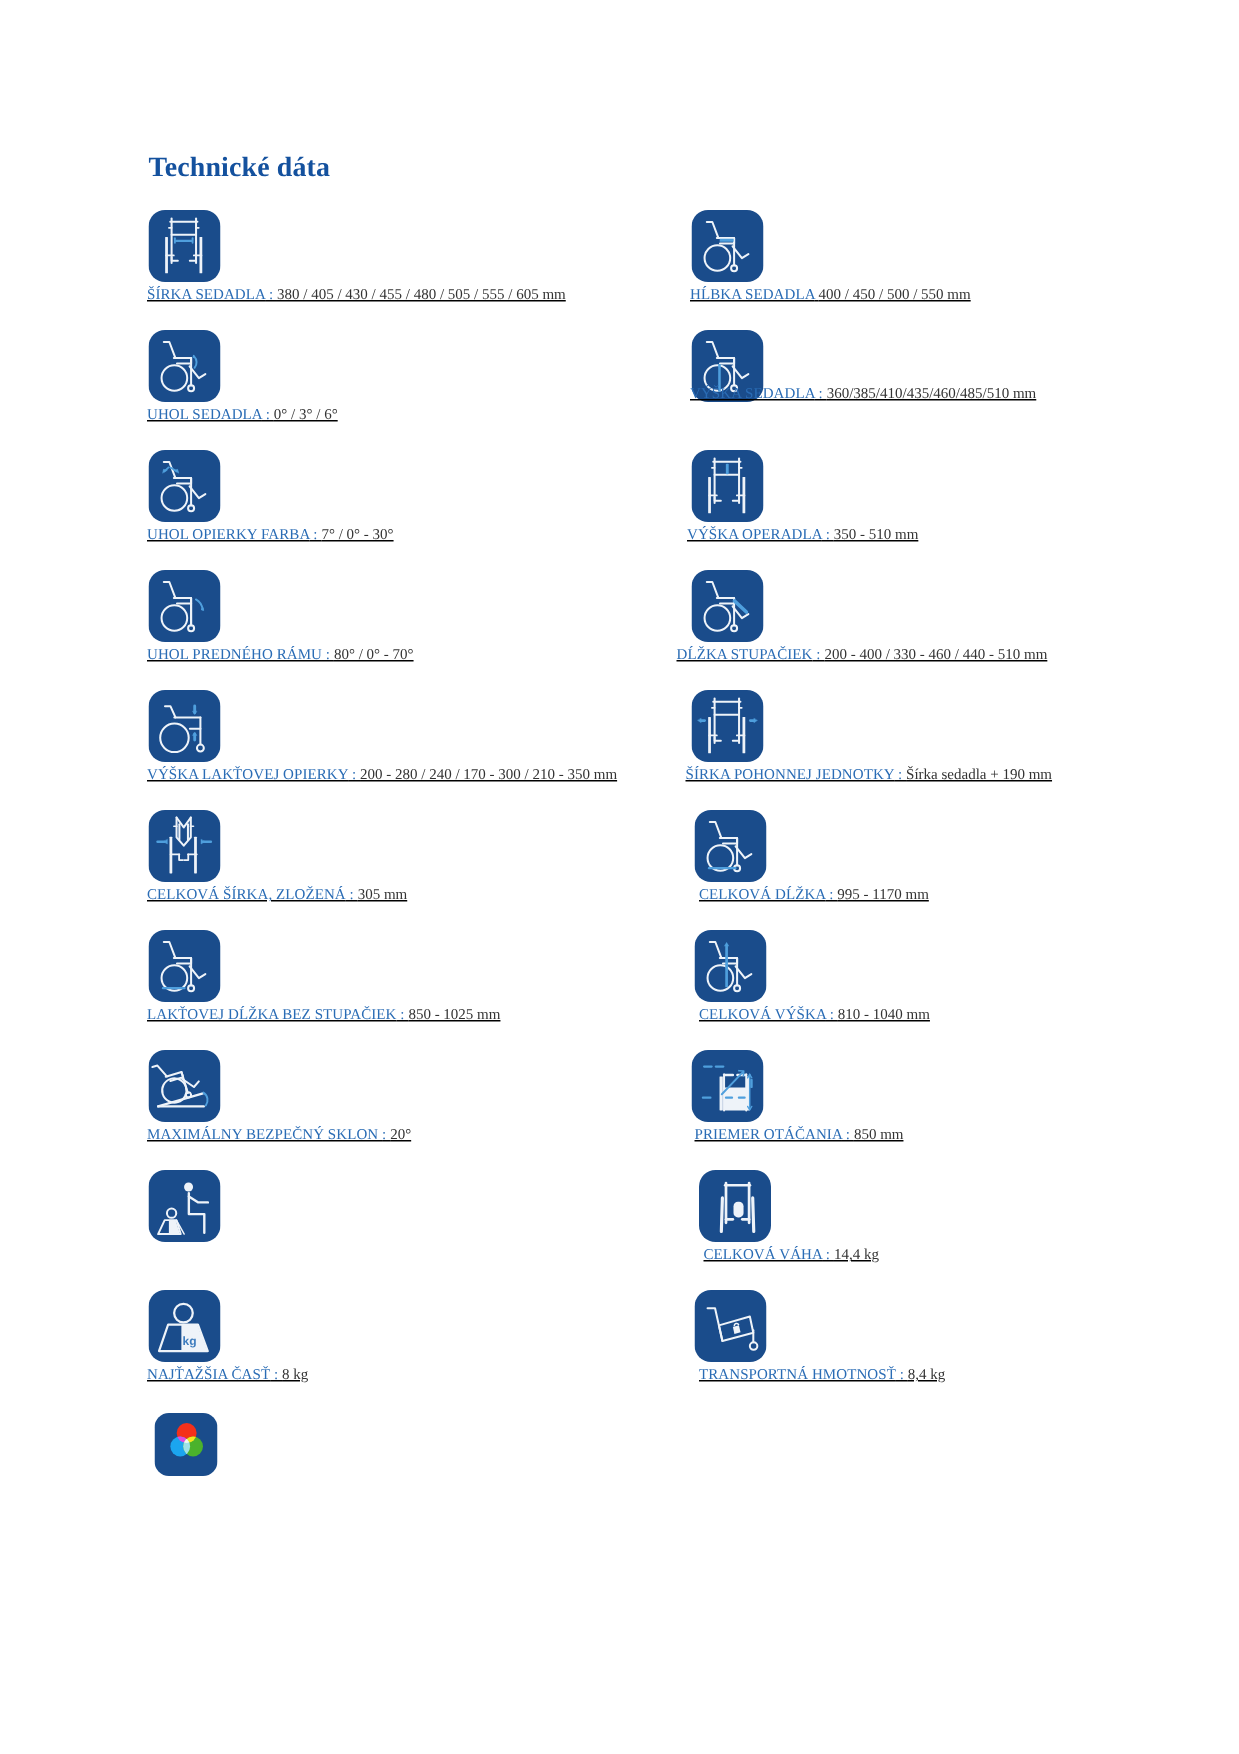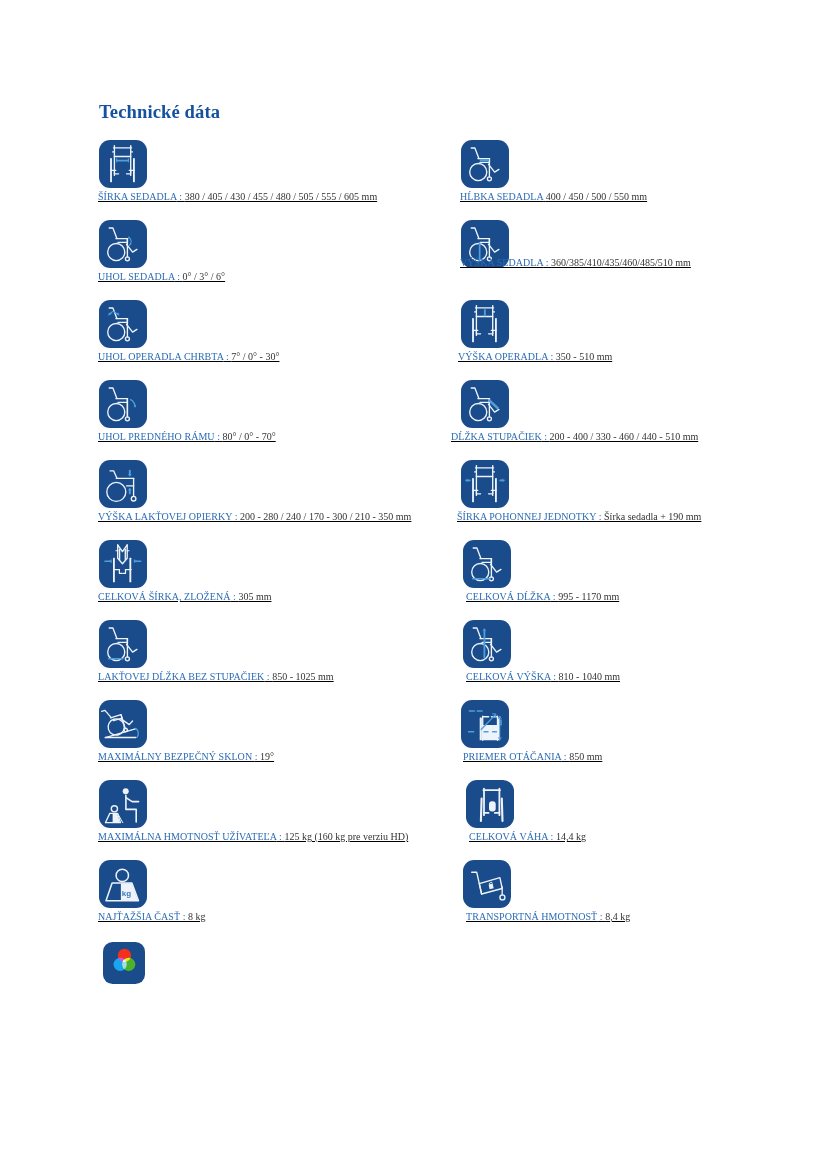--- a/index.html
+++ b/index.html
@@ -78,21 +78,21 @@
       <path d="M16.9 18.6 H28.4 V22.4 H19.0" fill="none" stroke="#eef3f9" stroke-width="1.35" stroke-linecap="round" stroke-linejoin="round"></path>
       <path d="M28.4 18.6 V37.0" fill="none" stroke="#eef3f9" stroke-width="1.35" stroke-linecap="round" stroke-linejoin="round"></path>
       <circle cx="17.25" cy="32.0" r="8.55" fill="none" stroke="#eef3f9" stroke-width="1.35"></circle>
       <circle cx="28.4" cy="38.8" r="2.0" fill="none" stroke="#eef3f9" stroke-width="1.35"></circle>
       <path d="M27.4 24.2 L33.6 32.1 L37.9 29.4" fill="none" stroke="#eef3f9" stroke-width="1.35" stroke-linecap="round" stroke-linejoin="round"></path>
       <path d="M13.4 11.6 L10.6 14.2" fill="none" stroke="#4f9fdd" stroke-width="1.2" stroke-linecap="round" stroke-linejoin="round"></path>
       <path d="M9.5 15.2 L10.0 12.9 L12.3 13.4 Z" fill="#4f9fdd" stroke="#4f9fdd" stroke-width="0.4" stroke-linecap="round" stroke-linejoin="round"></path>
       <path d="M14.6 11.6 L18.8 14.2" fill="none" stroke="#4f9fdd" stroke-width="1.2" stroke-linecap="round" stroke-linejoin="round"></path>
       <path d="M20.1 15.2 L19.4 12.9 L17.2 13.6 Z" fill="#4f9fdd" stroke="#4f9fdd" stroke-width="0.4" stroke-linecap="round" stroke-linejoin="round"></path>
     </svg>
-<div class="tl" style="left:98px;top:350px"><span class="lbl">UHOL OPERADLA CHRBTA</span><span class="lbl"> : </span><span class="val">7° / 0° - 30°</span></div>
+<div class="tl" style="left:98px;top:350px"><span class="lbl">UHOL OPIERKY FARBA</span><span class="lbl"> : </span><span class="val">7° / 0° - 30°</span></div>
 <svg class="ic" style="left:461px;top:300px" width="48" height="48" viewBox="0 0 48 48" xmlns="http://www.w3.org/2000/svg">
       <rect x="0" y="0" width="48" height="48" rx="11" ry="11" fill="#1a4c8b"></rect>
       <path d="M15.4 5.6 V35.4" fill="none" stroke="#eef3f9" stroke-width="1.35" stroke-linecap="round" stroke-linejoin="round"></path>
       <path d="M31.7 5.6 V35.4" fill="none" stroke="#eef3f9" stroke-width="1.35" stroke-linecap="round" stroke-linejoin="round"></path>
       <path d="M14.5 7.8 H32.6" fill="none" stroke="#eef3f9" stroke-width="1.35" stroke-linecap="round" stroke-linejoin="round"></path>
       <path d="M15.4 16.5 H31.7" fill="none" stroke="#eef3f9" stroke-width="1.35" stroke-linecap="round" stroke-linejoin="round"></path>
       <path d="M13.6 11.9 H15.4" fill="none" stroke="#eef3f9" stroke-width="1.15" stroke-linecap="round" stroke-linejoin="round"></path>
       <path d="M31.7 11.9 H33.5" fill="none" stroke="#eef3f9" stroke-width="1.15" stroke-linecap="round" stroke-linejoin="round"></path>
       <rect x="11.1" y="18.0" width="1.85" height="24.2" rx="0.4" fill="#eef3f9"></rect>
       <rect x="34.0" y="18.0" width="1.85" height="24.2" rx="0.4" fill="#eef3f9"></rect>
@@ -221,21 +221,21 @@
         <path d="M14.4 16.6 H25.4 V20.2 H16.5" fill="none" stroke="#eef3f9" stroke-width="1.35" stroke-linecap="round" stroke-linejoin="round"></path>
         <path d="M25.4 16.6 V31.2" fill="none" stroke="#eef3f9" stroke-width="1.35" stroke-linecap="round" stroke-linejoin="round"></path>
         <circle cx="17.2" cy="27.0" r="8.1" fill="none" stroke="#eef3f9" stroke-width="1.35"></circle>
         <circle cx="25.4" cy="32.6" r="1.7" fill="none" stroke="#eef3f9" stroke-width="1.35"></circle>
         <path d="M24.4 21.0 L30.4 28.6 L34.6 26.0" fill="none" stroke="#eef3f9" stroke-width="1.35" stroke-linecap="round" stroke-linejoin="round"></path>
       </g>
       <path d="M6.4 37.6 H36.9" fill="none" stroke="#eef3f9" stroke-width="1.5" stroke-linecap="round" stroke-linejoin="round"></path>
       <path d="M6.4 37.6 L36.3 28.9" fill="none" stroke="#eef3f9" stroke-width="1.5" stroke-linecap="round" stroke-linejoin="round"></path>
       <path d="M36.6 28.4 a6.0 6.0 0 0 1 1.6 8.6" fill="none" stroke="#4f9fdd" stroke-width="1.3" stroke-linecap="round" stroke-linejoin="round"></path>
     </svg>
-<div class="tl" style="left:98px;top:750px"><span class="lbl">MAXIMÁLNY BEZPEČNÝ SKLON </span><span class="lbl">: </span><span class="val">19°</span></div>
+<div class="tl" style="left:98px;top:750px"><span class="lbl">MAXIMÁLNY BEZPEČNÝ SKLON </span><span class="lbl">: </span><span class="val">20°</span></div>
 <svg class="ic" style="left:461px;top:700px" width="48" height="48" viewBox="0 0 48 48" xmlns="http://www.w3.org/2000/svg">
       <rect x="0" y="0" width="48" height="48" rx="11" ry="11" fill="#1a4c8b"></rect>
       <rect x="18.7" y="17.6" width="2.2" height="22.7" rx="0.3" fill="#eef3f9"></rect>
       <rect x="36.8" y="17.6" width="2.2" height="22.7" rx="0.3" fill="#eef3f9"></rect>
       <rect x="21.7" y="25.6" width="14.8" height="14.7" rx="0.3" fill="#eef3f9"></rect>
       <path d="M21.7 16.1 V40.3" fill="none" stroke="#eef3f9" stroke-width="1.35" stroke-linecap="round" stroke-linejoin="round"></path>
       <path d="M36.5 16.1 V40.3" fill="none" stroke="#eef3f9" stroke-width="1.35" stroke-linecap="round" stroke-linejoin="round"></path>
       <path d="M22.4 16.7 H27.6" fill="none" stroke="#eef3f9" stroke-width="1.6" stroke-linecap="round" stroke-linejoin="round"></path>
       <path d="M30.6 16.7 H35.8" fill="none" stroke="#eef3f9" stroke-width="1.6" stroke-linecap="round" stroke-linejoin="round"></path>
       <path d="M21.7 25.6 H36.5" fill="none" stroke="#eef3f9" stroke-width="1.2" stroke-linecap="round" stroke-linejoin="round"></path>
@@ -255,21 +255,20 @@
 <svg class="ic" style="left:99px;top:780px" width="48" height="48" viewBox="0 0 48 48" xmlns="http://www.w3.org/2000/svg">
       <rect x="0" y="0" width="48" height="48" rx="11" ry="11" fill="#1a4c8b"></rect>
       <circle cx="26.7" cy="11.3" r="3.0" fill="#eef3f9"></circle>
       <path d="M26.9 15.4 V29.4 H37.2 V41.9" fill="none" stroke="#eef3f9" stroke-width="1.6" stroke-linecap="round" stroke-linejoin="round"></path>
       <path d="M26.9 17.6 L33.2 21.6 H39.6" fill="none" stroke="#eef3f9" stroke-width="1.6" stroke-linecap="round" stroke-linejoin="round"></path>
       <circle cx="15.4" cy="28.8" r="3.1" fill="none" stroke="#eef3f9" stroke-width="1.35"></circle>
       <path d="M10.8 33.4 L6.4 42.7 H21.5 L18.6 33.4 Z" fill="none" stroke="#eef3f9" stroke-width="1.3" stroke-linecap="round" stroke-linejoin="round"></path>
       <path d="M13.6 33.8 H18.2 L20.9 42.4 H13.6 Z" fill="#eef3f9"></path>
       <path d="M18.6 33.4 L23.8 42.7" fill="none" stroke="#eef3f9" stroke-width="1.0" stroke-linecap="round" stroke-linejoin="round"></path>
     </svg>
-<div class="tl" style="left:98px;top:830px"><span class="lbl">MAXIMÁLNA HMOTNOSŤ UŽÍVATEĽA</span><span class="lbl"> : </span><span class="val">125 kg (160 kg pre verziu HD)</span></div>
 <svg class="ic" style="left:466px;top:780px" width="48" height="48" viewBox="0 0 48 48" xmlns="http://www.w3.org/2000/svg">
       <rect x="0" y="0" width="48" height="48" rx="11" ry="11" fill="#1a4c8b"></rect>
       <path d="M18.0 8.7 V35.2" fill="none" stroke="#eef3f9" stroke-width="1.8" stroke-linecap="round" stroke-linejoin="round"></path>
       <path d="M33.4 8.7 V35.2" fill="none" stroke="#eef3f9" stroke-width="1.8" stroke-linecap="round" stroke-linejoin="round"></path>
       <path d="M17.4 10.2 H34.0" fill="none" stroke="#eef3f9" stroke-width="1.7" stroke-linecap="round" stroke-linejoin="round"></path>
       <path d="M18.0 32.9 H22.6" fill="none" stroke="#eef3f9" stroke-width="1.7" stroke-linecap="round" stroke-linejoin="round"></path>
       <path d="M28.8 32.9 H33.4" fill="none" stroke="#eef3f9" stroke-width="1.7" stroke-linecap="round" stroke-linejoin="round"></path>
       <path d="M15.6 18.6 L14.9 41.0" fill="none" stroke="#eef3f9" stroke-width="2.1" stroke-linecap="round" stroke-linejoin="round"></path>
       <path d="M35.8 18.6 L36.5 41.0" fill="none" stroke="#eef3f9" stroke-width="2.1" stroke-linecap="round" stroke-linejoin="round"></path>
       <rect x="23.0" y="21.2" width="6.7" height="10.4" rx="3.0" fill="#eef3f9"></rect>

